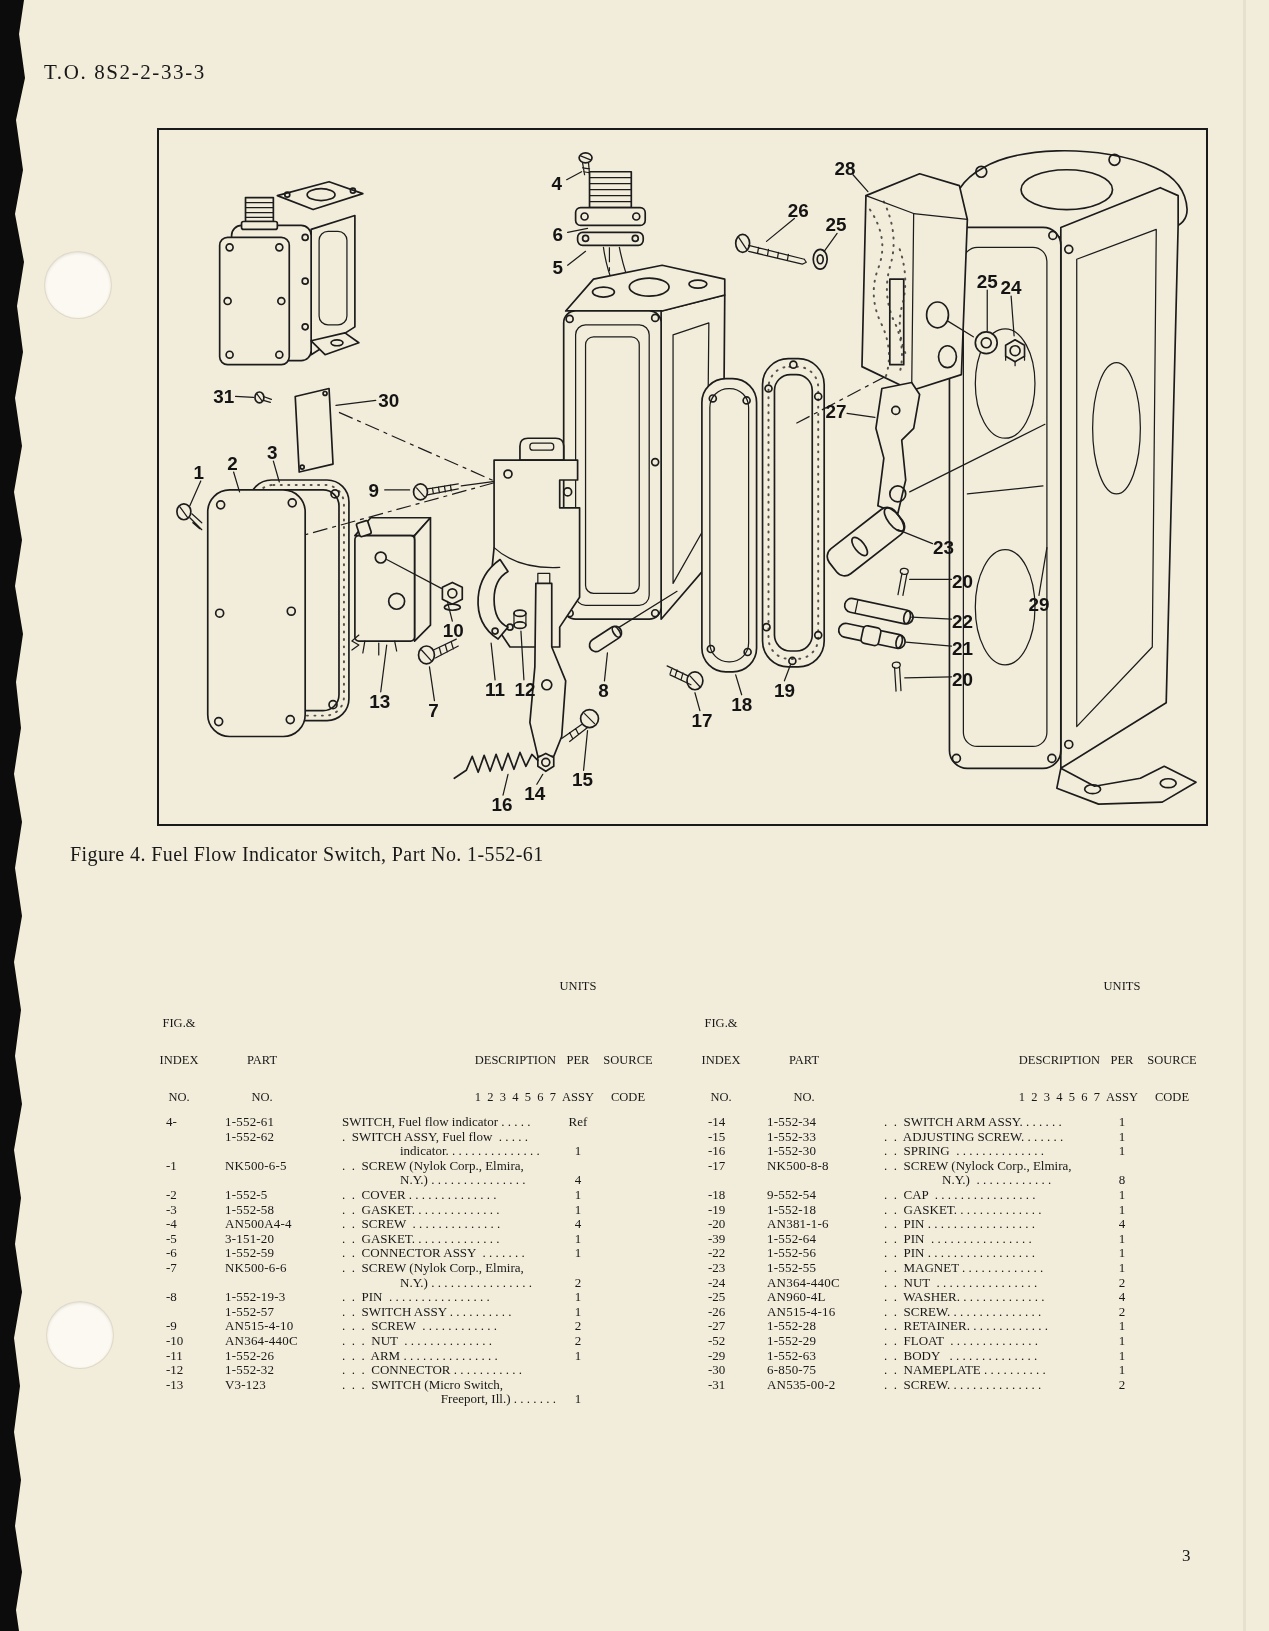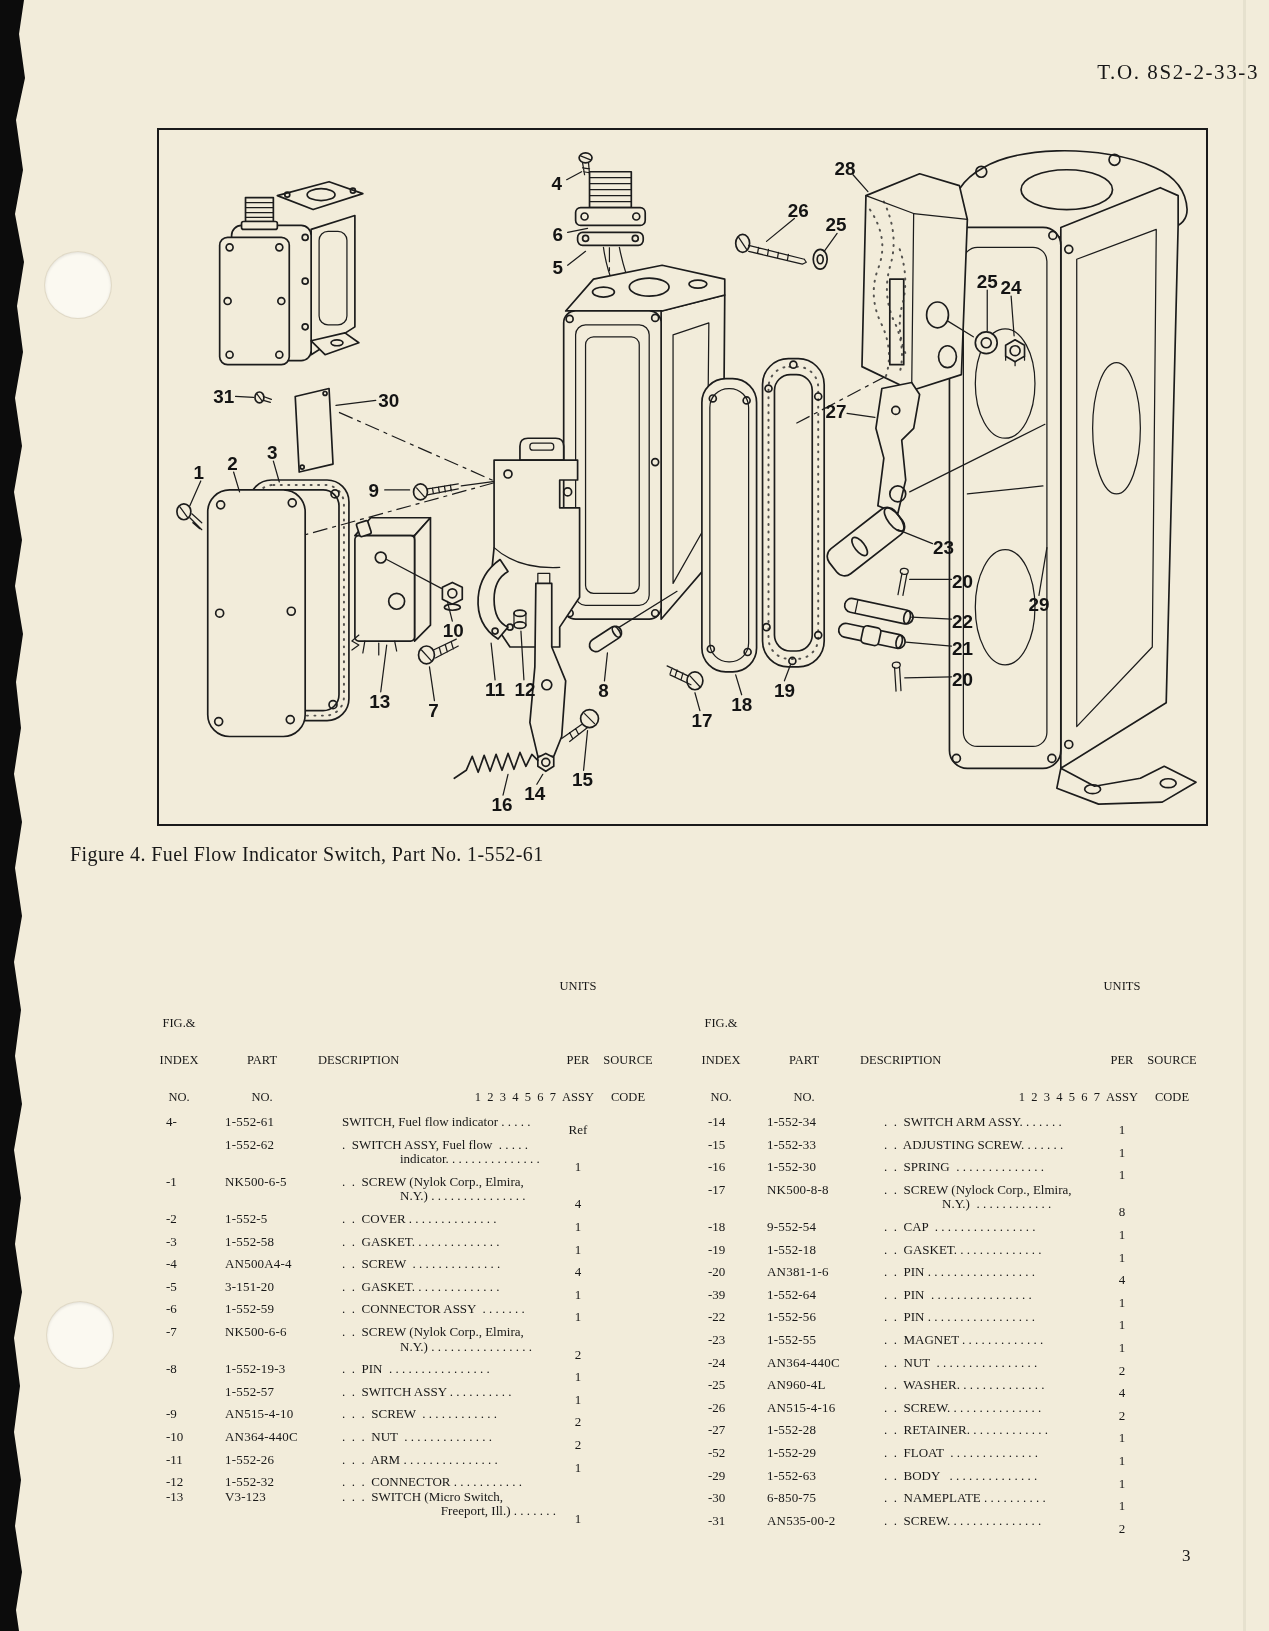--- a/index.html
+++ b/index.html
@@ -4,46 +4,46 @@
 <style>
   html,body{margin:0;padding:0;}
   body{
     width:1269px;height:1631px;position:relative;overflow:hidden;
     background:#f2ecda;color:#181818;
     font-family:"Liberation Serif", serif;
   }
   .hole{position:absolute;width:66px;height:66px;border-radius:50%;
     background:#fbf9f1;box-shadow:inset 0 1px 3px rgba(0,0,0,.10), 0 0 0 1px rgba(120,108,75,.14);}
   .crease{position:absolute;left:1243px;top:0;width:3px;height:1631px;background:rgba(90,80,50,.07);}
-  .toc{position:absolute;top:60px;left:32px;right:10px;text-align:right;
+  .toc{position:absolute;top:60px;left:44px;right:10px;text-align:left;
     font-size:21px;letter-spacing:1.6px;}
   .figframe{position:absolute;left:157px;top:128px;width:1051px;height:698px;
     border:2.5px solid #1a1a1a;box-sizing:border-box;background:#f2ecda;}
   #fig{width:100%;height:100%;display:block;}
   .caption{position:absolute;top:843px;left:70px;width:1170px;text-align:left;
     font-size:20px;letter-spacing:.4px;}
   .pagenum{position:absolute;left:1182px;top:1546px;font-size:17px;}
 
   .tbl{position:absolute;top:956px;}
   .tbl.left{left:152px;width:504px;}
   .tbl.right{left:694px;width:506px;}
   .thead{display:grid;grid-template-columns:54px 112px 1fr 44px 56px;
     font-size:12.5px;line-height:13px;}
   .thead .c{text-align:center;}
   .thead .c div{height:13px;white-space:pre;margin-top:24px;}
   .thead .c .nums{text-align:right;padding-left:24px;}
-  .thead .c .dsc{text-align:left;}
+  .thead .c .dsc{text-align:right;}
   .rows{margin-top:11px;font-size:13px;line-height:14.6px;}
   .prow{display:grid;grid-template-columns:54px 112px 1fr 44px 56px;}
   .cidx{padding-left:14px;white-space:pre;}
   .cpart{padding-left:19px;white-space:pre;letter-spacing:.2px;}
   .cdesc{padding-left:24px;white-space:pre;}
   .cdesc.ind2{padding-left:82px;}
   .cdesc.ind3{padding-left:104px;text-align:right;}
-  .cunits{text-align:center;margin-top:8px;}
+  .cunits{text-align:center;}
 
   
   #fig .ln{stroke:#1c1c1c;stroke-width:1.7;fill:none;stroke-linejoin:round;stroke-linecap:round;}
   #fig .pf{fill:#f2ecda;}
   #fig .thin{stroke-width:1.25;}
   #fig .dd{stroke:#1c1c1c;stroke-width:1.2;fill:none;stroke-dasharray:15 5 4 5;}
   #fig .stip{stroke:#2c2c2c;stroke-width:2;fill:none;stroke-dasharray:1 6.5;stroke-linecap:round;opacity:.8;}
   #fig text.co{font:bold 19px "Liberation Sans", sans-serif;fill:#141414;}
 </style>
 </head>

